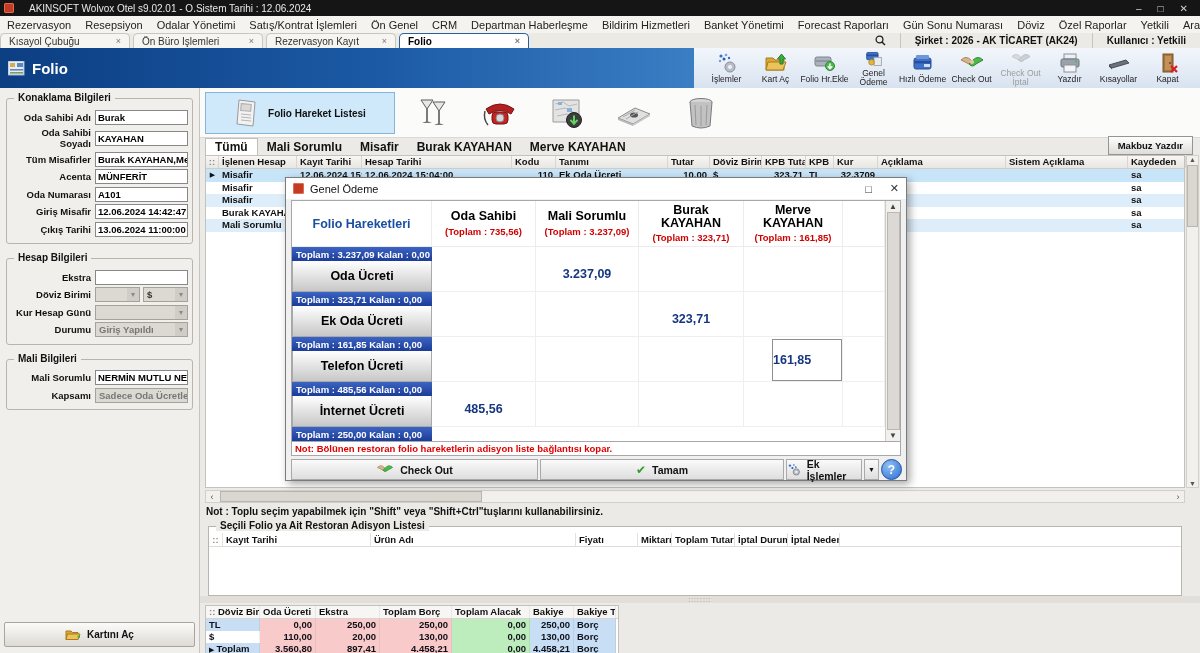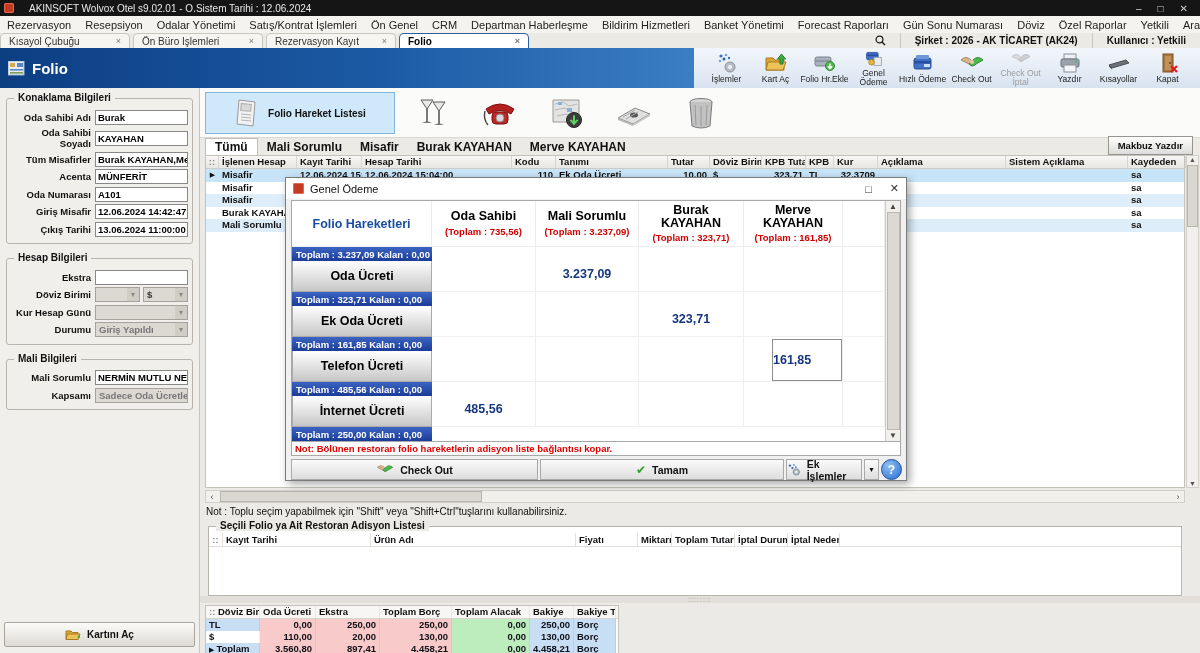--- a/index.html
+++ b/index.html
@@ -88,21 +88,21 @@
   .vscroll{position:absolute;top:67px;left:986px;width:13px;bottom:165px;background:#f1f0ed;border:1px solid #d3d0ca;
            box-sizing:border-box;display:flex;flex-direction:column;align-items:center;font-size:7px;color:#555;}
   .vscroll .thumb{width:9px;height:60px;background:#dad7d1;border:1px solid #b9b6b0;margin-top:2px;}
 
   .hscroll{position:absolute;left:5px;width:980px;top:402px;height:13px;background:#f1f0ed;border:1px solid #d3d0ca;
            box-sizing:border-box;display:flex;align-items:center;font-size:9px;color:#555;}
   .hscroll .thumb{width:260px;height:9px;background:#dad7d1;border:1px solid #b9b6b0;margin-left:2px;}
   .hscroll .ar{width:12px;text-align:center;}
   .hscroll .ar.right{margin-left:auto;}
 
-  .shift-note{position:absolute;top:418px;left:6px;right:10px;height:13px;font-size:10px;font-weight:normal;color:#111;
+  .shift-note{position:absolute;top:418px;left:6px;right:10px;height:13px;font-size:10px;font-weight:bold;color:#111;
               white-space:nowrap;overflow:hidden;}
 
   .restoran-box{position:absolute;top:438px;left:8px;width:972px;height:68px;border:1px solid #b9b5ae;background:#fff;}
   .restoran-box .gb-title{background:#eceae6;top:-7px;}
   .rhead{display:flex;height:13px;border-bottom:1px solid #e0ddd8;font-size:9.5px;font-weight:bold;color:#111;margin-top:6px;}
   .rhead div{border-right:1px solid #e4e1dc;padding:0 3px;line-height:13px;white-space:nowrap;overflow:hidden;box-sizing:border-box;}
   .r0{width:14px;flex:none;color:#8a8a8a;text-align:center;padding:0!important;}
   .r1{width:148px;flex:none}.r2{width:205px;flex:none}.r3{width:62px;flex:none}.r4{width:34px;flex:none}
   .r5{width:63px;flex:none}.r6{width:53px;flex:none}.r7{width:52px;flex:none}
 

